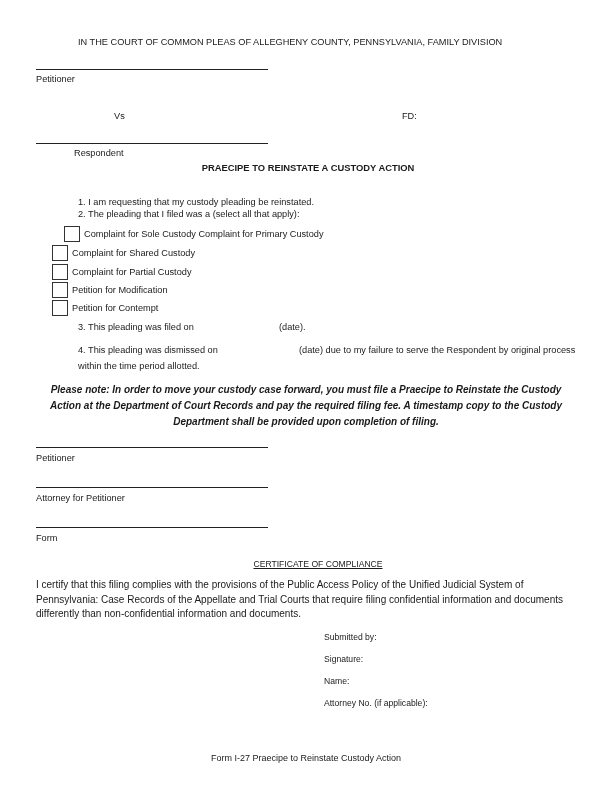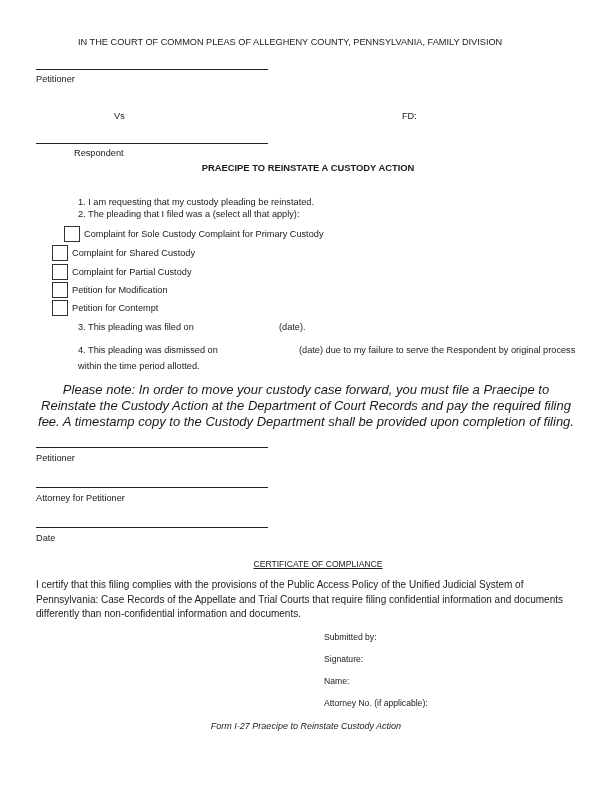--- a/index.html
+++ b/index.html
@@ -5,26 +5,26 @@
     html, body { margin: 0; padding: 0; background: #ffffff; }
     body { width: 612px; height: 792px; position: relative; overflow: hidden;
            font-family: "Liberation Sans", "DejaVu Sans", sans-serif; color: #1a1a1a; font-size: 9.2px; }
     .abs { position: absolute; white-space: nowrap; padding-left: 42px; }
     .line { position: absolute; left: 36px; width: 232px; height: 0; border-top: 1px solid #222; }
     .label { position: absolute; left: 36px; font-size: 9.2px; }
     .title { font-weight: bold; font-size: 9.4px; }
     .cb-row { position: absolute; left: 52px; height: 18px; display: flex; align-items: center; }
     .cb { width: 16px; height: 16px; border: 1px solid #333; box-sizing: border-box; background: #fff; margin-right: 4px; }
     .cb-label { font-size: 9.2px; }
-    .note { position: absolute; left: 36px; width: 540px; text-align: center; font-style: italic; font-weight: normal;
-            font-size: 13px; line-height: 16px; white-space: normal; }
+    .note { position: absolute; left: 36px; width: 540px; text-align: center; font-style: italic; font-weight: bold;
+            font-size: 10px; line-height: 16px; white-space: normal; }
     .cert-title { text-decoration: underline; }
     .cert-text { position: absolute; left: 36px; width: 545px; font-size: 10px; line-height: 14.5px; white-space: normal; }
     .sub { position: absolute; left: 324px; font-size: 8.6px; }
-    .footer { position: absolute; left: 0; width: 612px; text-align: center; font-size: 9px; top: 721px; font-style: italic; }
+    .footer { position: absolute; left: 0; width: 612px; text-align: center; font-size: 9px; top: 753px; }
   </style>
 </head>
 <body>
 
 <div class="abs" style="left:36px; top:37px;">IN THE COURT OF COMMON PLEAS OF ALLEGHENY COUNTY, PENNSYLVANIA, FAMILY DIVISION</div>
 
 <div class="line" style="top:69px;"></div>
 <div class="label" style="top:74px;">Petitioner</div>
 
 <div class="abs" style="left:72px; top:111px;">Vs</div>
@@ -68,21 +68,21 @@
 
 <div class="note" style="top:382px;">Please note: In order to move your custody case forward, you must file a Praecipe to Reinstate the Custody Action at the Department of Court Records and pay the required filing fee. A timestamp copy to the Custody Department shall be provided upon completion of filing.</div>
 
 <div class="line" style="top:447px;"></div>
 <div class="label" style="top:453px;">Petitioner</div>
 
 <div class="line" style="top:487px;"></div>
 <div class="label" style="top:493px;">Attorney for Petitioner</div>
 
 <div class="line" style="top:527px;"></div>
-<div class="label" style="top:533px;">Date</div>
+<div class="label" style="top:533px;">Form</div>
 
 <div class="abs cert-title" style="left:0; width:552px; text-align:center; top:559px; font-size:8.6px;">CERTIFICATE OF COMPLIANCE</div>
 <div class="cert-text" style="top:578px;">I certify that this filing complies with the provisions of the Public Access Policy of the Unified Judicial System of Pennsylvania: Case Records of the Appellate and Trial Courts that require filing confidential information and documents differently than non-confidential information and documents.</div>
 
 <div class="sub" style="top:632px;">Submitted by:</div>
 <div class="sub" style="top:654px;">Signature:</div>
 <div class="sub" style="top:676px;">Name:</div>
 <div class="sub" style="top:698px;">Attorney No. (if applicable):</div>
 
 <div class="footer">Form I-27 Praecipe to Reinstate Custody Action</div>

